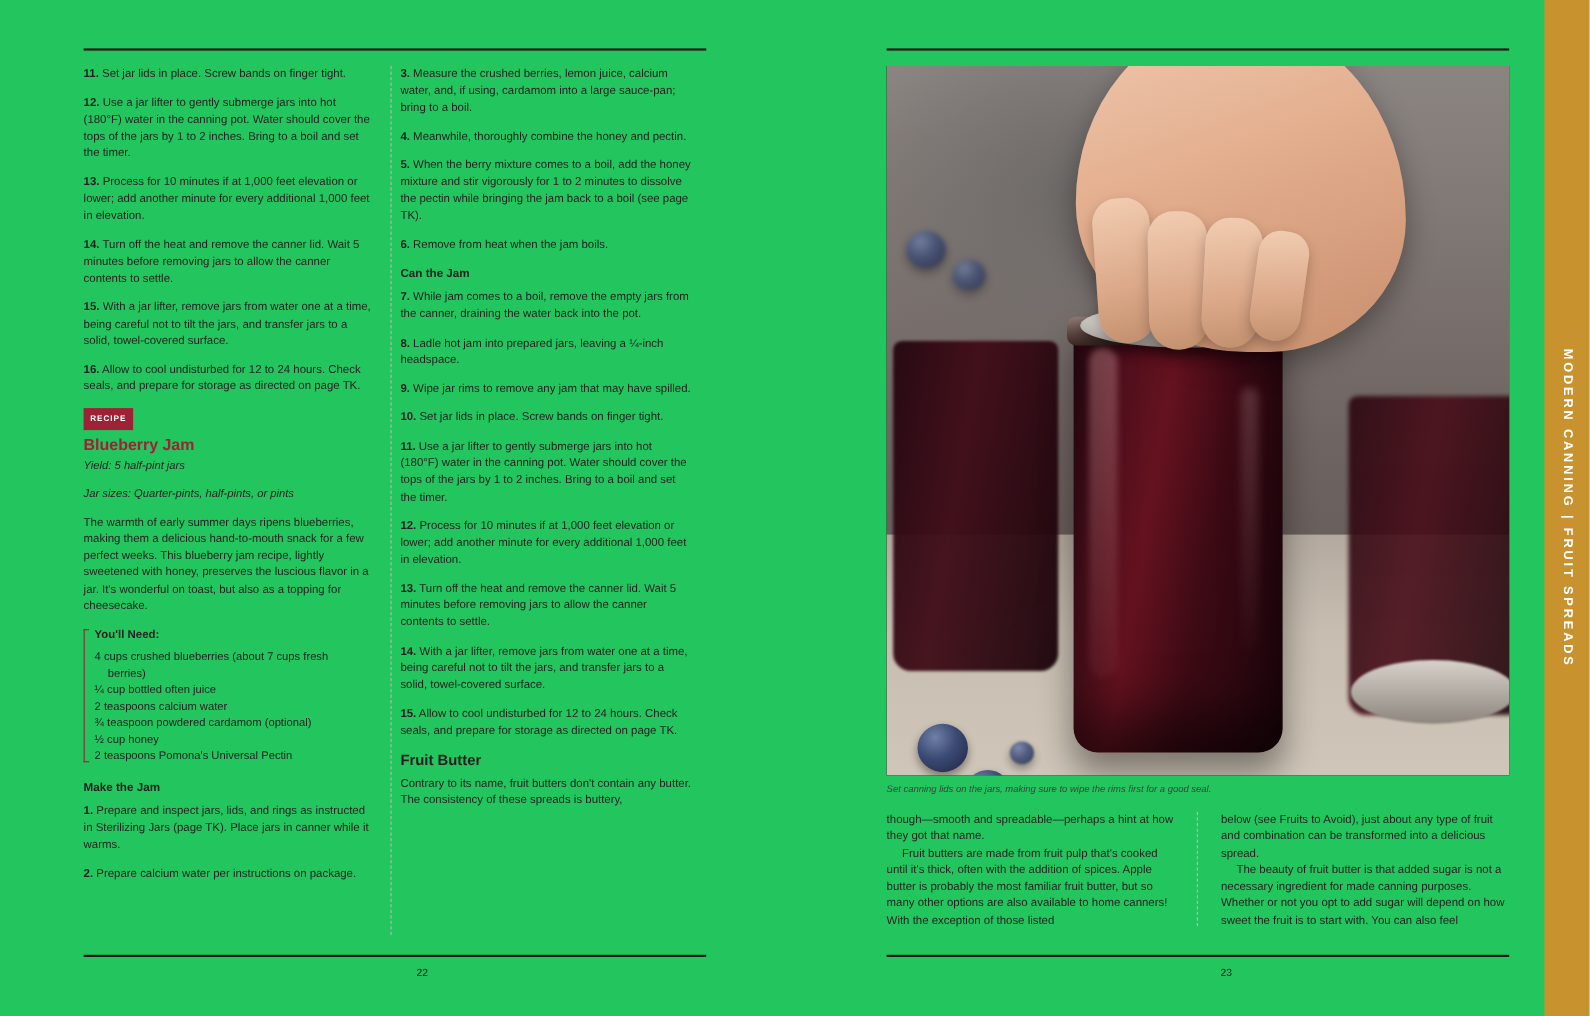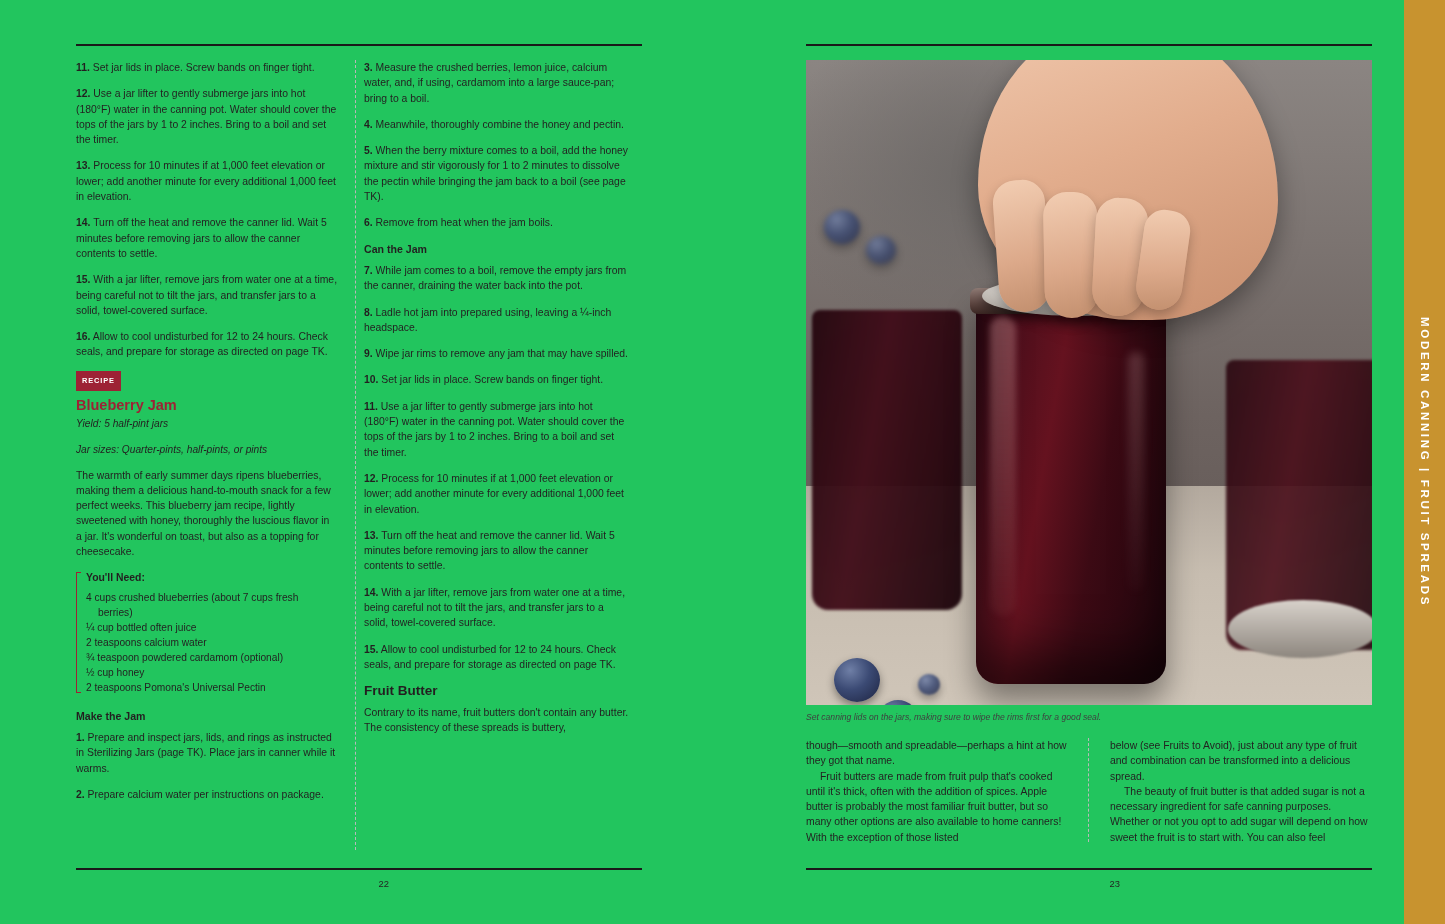--- a/index.html
+++ b/index.html
@@ -316,21 +316,21 @@
       <p><span class="num">13.</span><span> Process for 10 minutes if at 1,000 feet elevation or lower; add another minute for every additional 1,000 feet in elevation.</span></p>
       <p><span class="num">14.</span><span> Turn off the heat and remove the canner lid. Wait 5 minutes before removing jars to allow the canner contents to settle.</span></p>
       <p><span class="num">15.</span><span> With a jar lifter, remove jars from water one at a time, being careful not to tilt the jars, and transfer jars to a solid, towel-covered surface.</span></p>
       <p><span class="num">16.</span><span> Allow to cool undisturbed for 12 to 24 hours. Check seals, and prepare for storage as directed on page TK.</span></p>
 
       <div>
         <div class="recipe-tag">RECIPE</div>
         <div class="recipe-title">Blueberry Jam</div>
         <p class="recipe-yield">Yield: 5 half-pint jars</p>
         <p class="recipe-jars">Jar sizes: Quarter-pints, half-pints, or pints</p>
-        <p class="recipe-intro">The warmth of early summer days ripens blueberries, making them a delicious hand-to-mouth snack for a few perfect weeks. This blueberry jam recipe, lightly sweetened with honey, thoroughly the luscious flavor in a jar. It's wonderful on toast, but also as a topping for cheesecake.</p>
+        <p class="recipe-intro">The warmth of early summer days ripens blueberries, making them a delicious hand-to-mouth snack for a few perfect weeks. This blueberry jam recipe, lightly sweetened with honey, preserves the luscious flavor in a jar. It's wonderful on toast, but also as a topping for cheesecake.</p>
 
         <div class="need-box">
           <div class="bracket"></div>
           <div class="need-title">You'll Need:</div>
           <ul class="need-list">
             <li><span>4 cups crushed blueberries (about 7 cups fresh</span><span class="cont">berries)</span></li>
             <li><span>¼ cup bottled often juice</span></li>
             <li><span>2 teaspoons calcium water</span></li>
             <li><span>¾ teaspoon powdered cardamom (optional)</span></li>
             <li><span>½ cup honey</span></li>
@@ -346,21 +346,21 @@
 
     <div class="col lp-col2">
       <p><span class="num">3.</span><span> Measure the crushed berries, lemon juice, calcium water, and, if using, cardamom into a large sauce-pan; bring to a boil.</span></p>
       <p><span class="num">4.</span><span> Meanwhile, thoroughly combine the honey and pectin.</span></p>
       <p><span class="num">5.</span><span> When the berry mixture comes to a boil, add the honey mixture and stir vigorously for 1 to 2 minutes to dissolve the pectin while bringing the jam back to a boil (see page TK).</span></p>
       <p><span class="num">6.</span><span> Remove from heat when the jam boils.</span></p>
 
       <div class="subhead">Can the Jam</div>
 
       <p><span class="num">7.</span><span> While jam comes to a boil, remove the empty jars from the canner, draining the water back into the pot.</span></p>
-      <p><span class="num">8.</span><span> Ladle hot jam into prepared using, leaving a ¼-inch headspace.</span></p>
+      <p><span class="num">8.</span><span> Ladle hot jam into prepared jars, leaving a ¼-inch headspace.</span></p>
       <p><span class="num">9.</span><span> Wipe jar rims to remove any jam that may have spilled.</span></p>
       <p><span class="num">10.</span><span> Set jar lids in place. Screw bands on finger tight.</span></p>
       <p><span class="num">11.</span><span> Use a jar lifter to gently submerge jars into hot (180°F) water in the canning pot. Water should cover the tops of the jars by 1 to 2 inches. Bring to a boil and set the timer.</span></p>
       <p><span class="num">12.</span><span> Process for 10 minutes if at 1,000 feet elevation or lower; add another minute for every additional 1,000 feet in elevation.</span></p>
       <p><span class="num">13.</span><span> Turn off the heat and remove the canner lid. Wait 5 minutes before removing jars to allow the canner contents to settle.</span></p>
       <p><span class="num">14.</span><span> With a jar lifter, remove jars from water one at a time, being careful not to tilt the jars, and transfer jars to a solid, towel-covered surface.</span></p>
       <p><span class="num">15.</span><span> Allow to cool undisturbed for 12 to 24 hours. Check seals, and prepare for storage as directed on page TK.</span></p>
 
       <div class="sechead">Fruit Butter</div>
       <p>Contrary to its name, fruit butters don't contain any butter. The consistency of these spreads is buttery,</p>
@@ -401,21 +401,21 @@
 
     <div class="rp-divider"></div>
 
     <div class="col rp-col1">
       <p>though—smooth and spreadable—perhaps a hint at how they got that name.</p>
       <p class="indent">Fruit butters are made from fruit pulp that's cooked until it's thick, often with the addition of spices. Apple butter is probably the most familiar fruit butter, but so many other options are also available to home canners! With the exception of those listed</p>
     </div>
 
     <div class="col rp-col2">
       <p>below (see Fruits to Avoid), just about any type of fruit and combination can be transformed into a delicious spread.</p>
-      <p class="indent">The beauty of fruit butter is that added sugar is not a necessary ingredient for safe canning purposes. Whether or not you opt to add sugar will depend on how sweet the fruit is to start with. You can also feel</p>
+      <p class="indent">The beauty of fruit butter is that added sugar is not a necessary ingredient for made canning purposes. Whether or not you opt to add sugar will depend on how sweet the fruit is to start with. You can also feel</p>
     </div>
 
     <div class="folio rp-folio">23</div>
   </div>
 
   <div class="edge-tab">
     <span class="tab-text">MODERN CANNING  |  FRUIT SPREADS</span>
   </div>
 
 </div>

